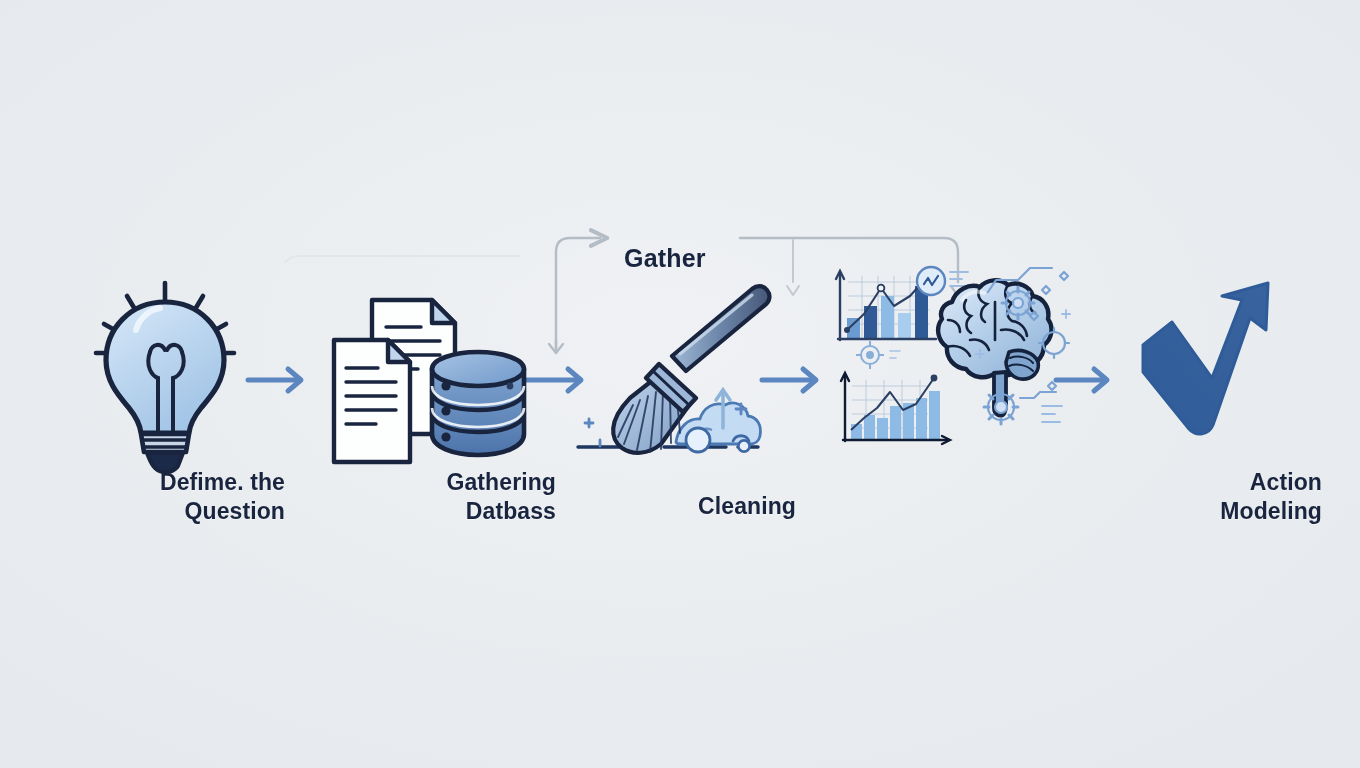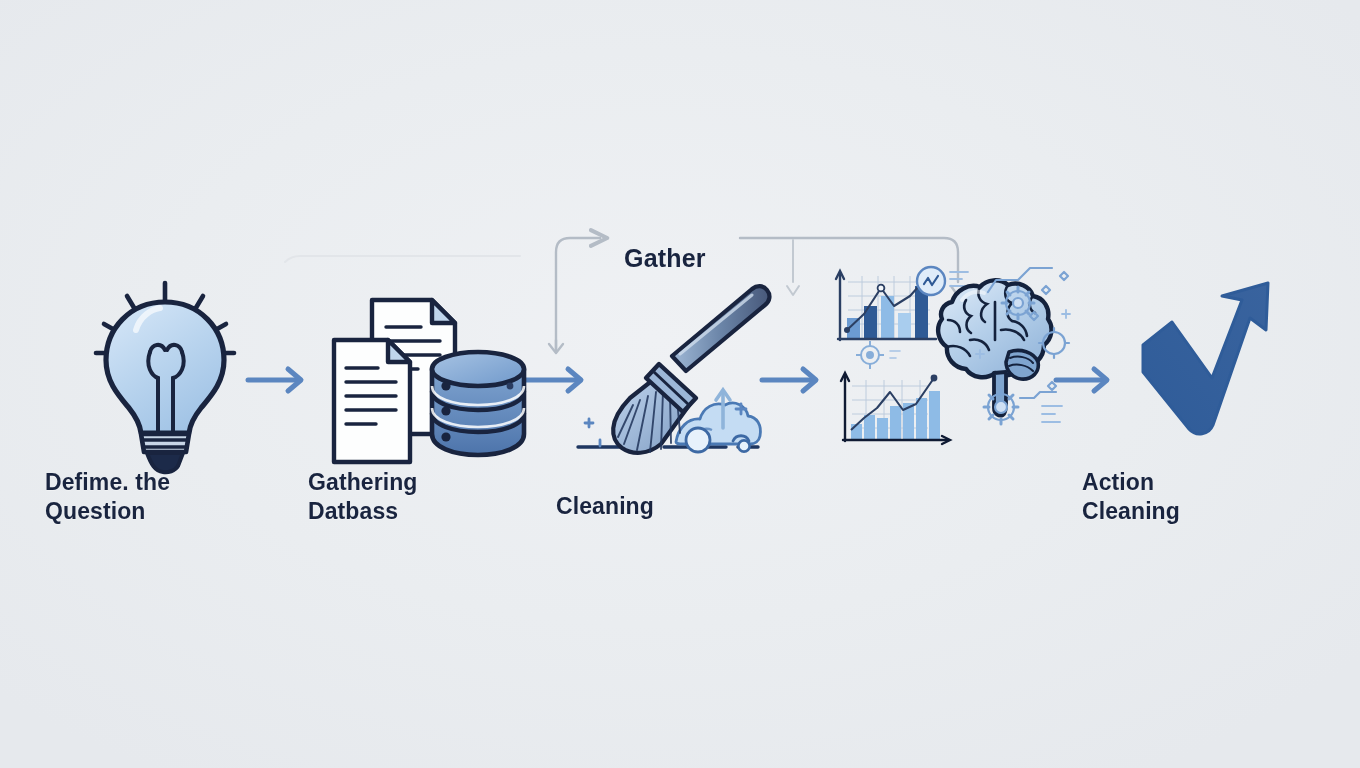--- a/index.html
+++ b/index.html
@@ -12,21 +12,21 @@
     position:relative;width:1360px;height:768px;
     background:
       radial-gradient(ellipse 900px 520px at 48% 44%, #eff1f4 0%, #eaedf0 55%, #e6e9ed 100%);
   }
   .stage{position:absolute;top:0;left:0;width:1360px;height:768px;}
   .stage svg{display:block;}
 
   
   .label{
     position:absolute;
-    text-align:left;
+    text-align:right;
     color:#19243f;
     font-weight:bold;
     font-size:23px;
     line-height:29px;
     letter-spacing:.1px;
     white-space:pre-line;
     text-shadow:0 1px 0 rgba(255,255,255,.35);
   }
   .gather-label{
     position:absolute;
@@ -423,22 +423,22 @@
                Z" fill="url(#checkGrad)" stroke="#2f5c99" stroke-width="3" stroke-linejoin="round"></path>
     </g>
   </svg>
   </div>
 
   <div class="gather-label" style="left:624px;top:226px;">Gather</div>
 
   <div class="label" style="left:45px;top:468px;width:240px;">Defime. the
 Question</div>
 
-  <div class="label" style="left:308px;top:468px;width:240px;">Gathering
+  <div class="label" style="left:316px;top:468px;width:240px;">Gathering
 Datbass</div>
 
   <div class="label" style="left:556px;top:492px;width:240px;">Cleaning</div>
 
 
   <div class="label" style="left:1082px;top:468px;width:240px;">Action
-Cleaning</div>
+Modeling</div>
 
 </div>
 
 </body></html>

